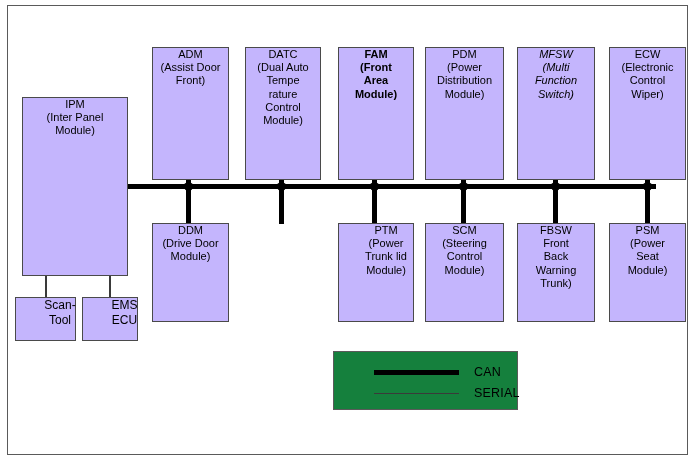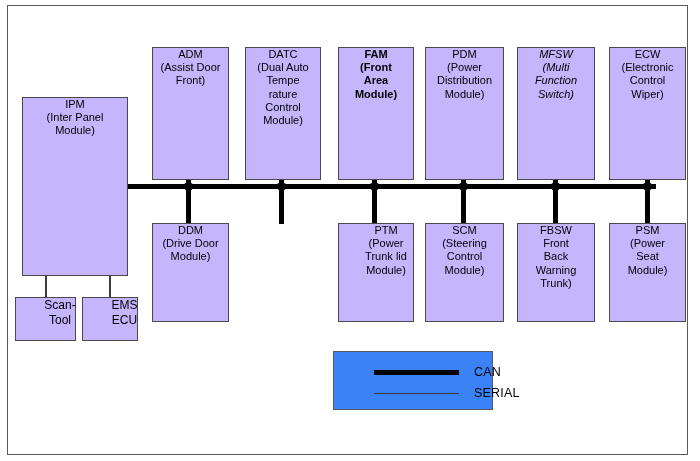--- a/index.html
+++ b/index.html
@@ -68,24 +68,24 @@
   .serial-v{
     position:absolute;
     width:1.5px;
     background:#3a3a3a;
     z-index:2;
   }
   
   #legend{
     position:absolute;
     left:333px; top:351px;
-    width:160px; height:59px;
+    width:185px; height:59px;
     border:1.5px solid #5a5a5a;
     box-sizing:border-box;
-    background:#3b82f6;
+    background:#15803d;
     z-index:6;
   }
   .leg-row{
     position:absolute;
     left:0; width:100%;
     height:18px;
     display:flex;
     align-items:center;
   }
   .leg-swatch{

